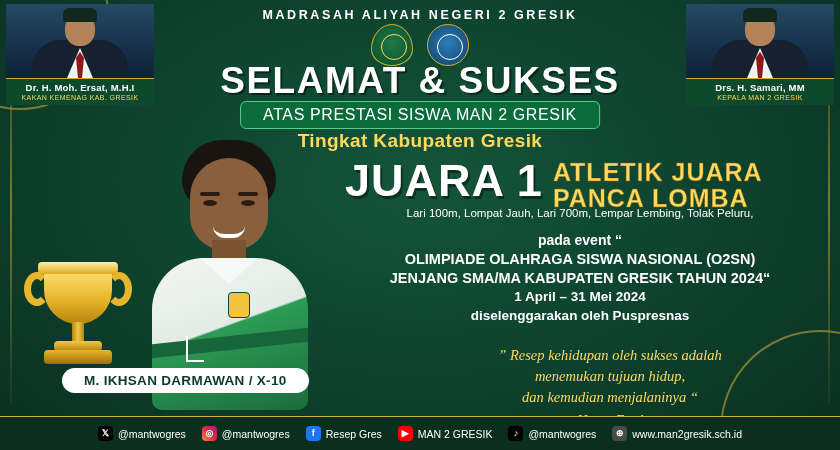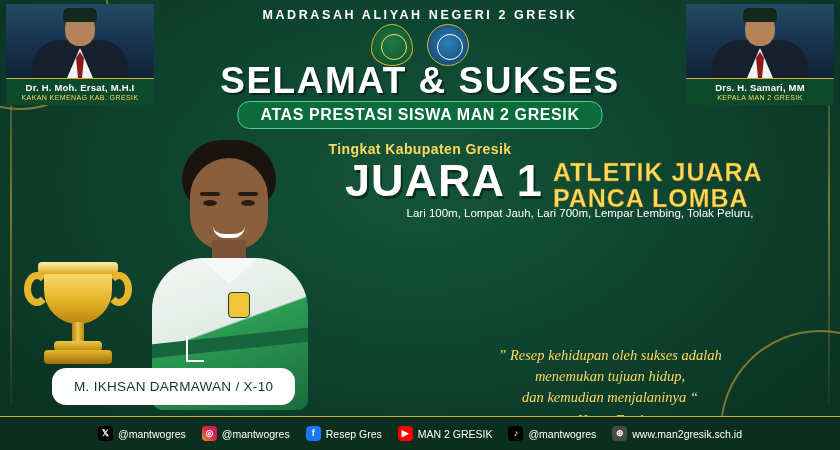--- a/index.html
+++ b/index.html
@@ -132,29 +132,29 @@
     position:absolute; top:60px; left:0; width:100%;
     text-align:center;
     color:#ffffff;
     font-size:37px; font-weight:bold; letter-spacing:1.5px;
     text-shadow:2px 2px 0 rgba(0,0,0,.45);
   }
   .subbar {
     position:absolute; top:101px; left:50%; transform:translateX(-50%);
     background:#0b6b3a;
     border:1px solid #4fd18b;
-    border-radius:12px;
+    border-radius:6px;
     padding:4px 22px;
-    color:#ffffff; font-size:16px; font-weight:bold; letter-spacing:.6px;
+    color:#ffffff; font-size:16px; font-weight:normal; letter-spacing:.6px;
     white-space:nowrap;
   }
   .tingkat {
-    position:absolute; top:141px; left:0; width:100%;
-    text-align:center;
-    color:#ffd95e; font-size:14px; font-weight:bold; letter-spacing:.4px;
+    position:absolute; top:130px; left:0; width:100%;
+    text-align:center;
+    color:#ffd95e; font-size:19px; font-weight:bold; letter-spacing:.4px;
   }
 
   
   .juara-row {
     position:absolute; left:345px; top:158px; width:470px;
     display:flex; align-items:flex-start;
   }
   .juara-text {
     color:#ffffff;
     font-size:45px; font-weight:bold; letter-spacing:1px; line-height:1;
@@ -270,26 +270,26 @@
     position:absolute; left:36px; top:79px; width:48px; height:10px;
     background:linear-gradient(180deg,#f0c74a,#b8860b); border-radius:4px;
   }
   .trophy .base2 {
     position:absolute; left:26px; top:88px; width:68px; height:14px;
     background:linear-gradient(180deg,#e8b62c,#9c6f08); border-radius:4px;
   }
 
   
   .nameplate {
-    position:absolute; left:52px; top:368px;
+    position:absolute; left:62px; top:368px;
     background:#ffffff;
     border-radius:14px;
-    padding:11px 22px;
+    padding:5px 22px;
     color:#0d3c24;
-    font-size:13.5px; font-weight:normal; letter-spacing:.3px;
+    font-size:13.5px; font-weight:bold; letter-spacing:.3px;
     white-space:nowrap;
   }
   .pointer-line {
     position:absolute; left:186px; top:336px; width:2px; height:26px; background:#ffffff;
   }
   .pointer-line2 {
     position:absolute; left:186px; top:360px; width:18px; height:2px; background:#ffffff;
   }
 
   
@@ -366,20 +366,27 @@
   <div class="juara-row">
     <div class="juara-text">JUARA 1</div>
     <div class="event-kind">
       <div class="l1">ATLETIK JUARA</div>
       <div class="l2">PANCA LOMBA</div>
     </div>
   </div>
 
   <div class="branches">Lari 100m, Lompat Jauh, Lari 700m, Lempar Lembing, Tolak Peluru,</div>
 
+  <div class="event-block">
+    <div class="pada">pada event “</div>
+    <div class="e1">OLIMPIADE OLAHRAGA SISWA NASIONAL (O2SN)</div>
+    <div class="e2">JENJANG SMA/MA KABUPATEN GRESIK TAHUN 2024“</div>
+    <div class="e3">1 April – 31 Mei 2024</div>
+    <div class="e4">diselenggarakan oleh Puspresnas</div>
+  </div>
 
   <div class="quote">
     <div>” Resep kehidupan oleh sukses adalah</div>
     <div>menemukan tujuan hidup,</div>
     <div>dan kemudian menjalaninya “</div>
     <div class="author">- Henry Ford -</div>
   </div>
 
   <div class="student">
     <div class="hair"></div>

